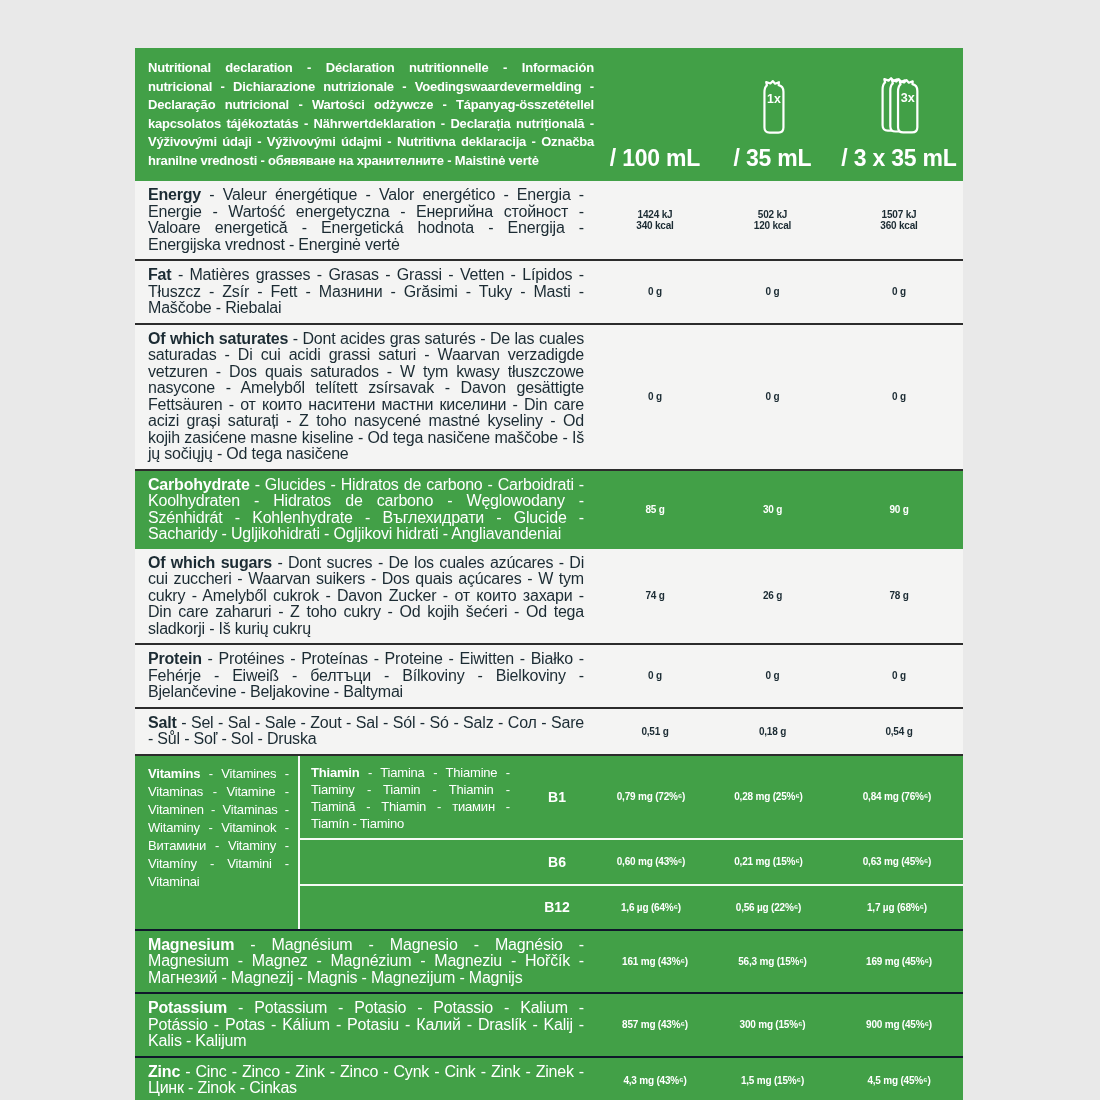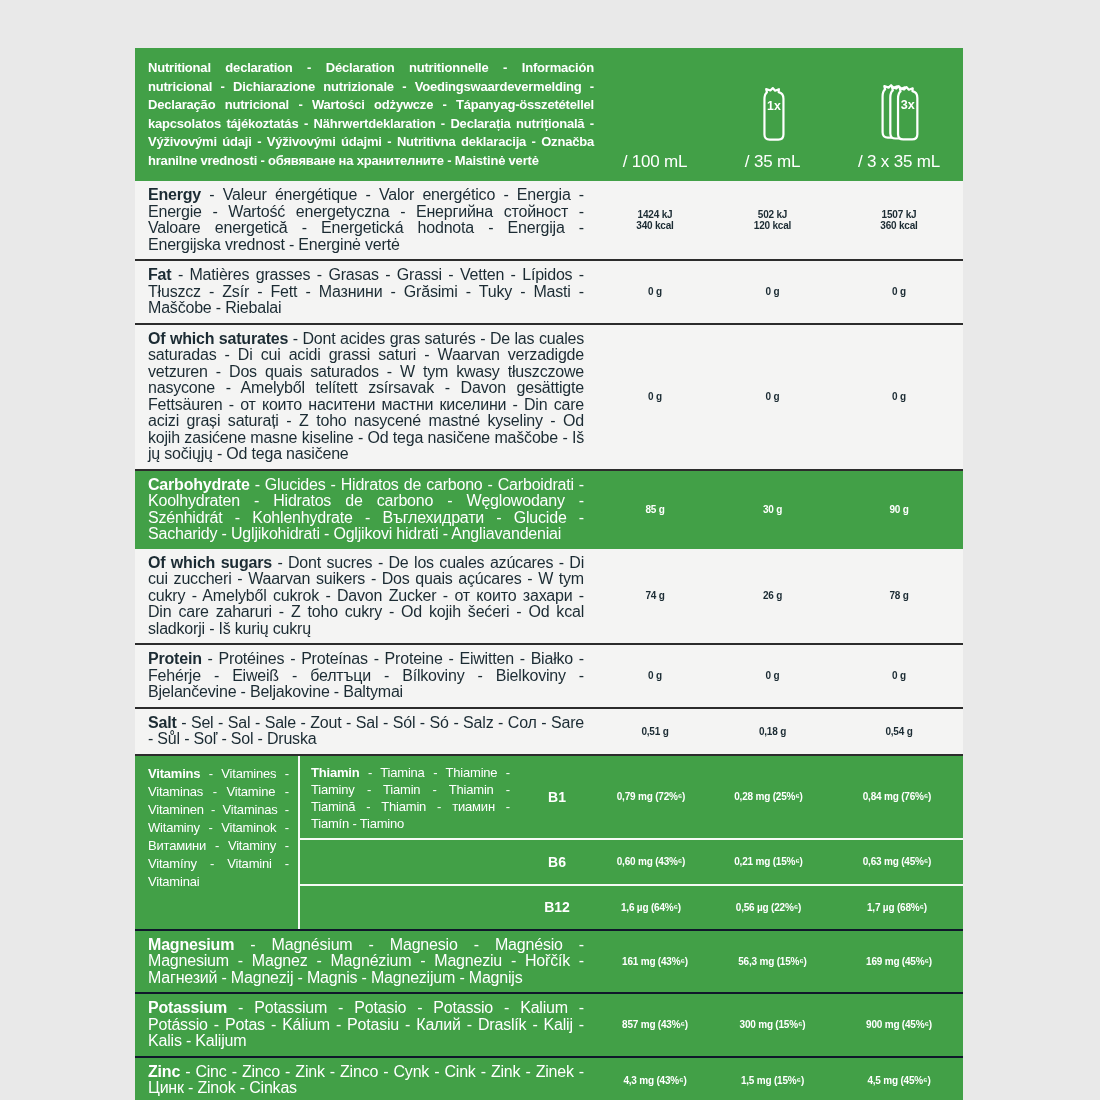--- a/index.html
+++ b/index.html
@@ -5,21 +5,21 @@
   html,body{margin:0;padding:0;}
   body{background:#e9e9e9;font-family:"Liberation Sans","DejaVu Sans",sans-serif;}
   .page{position:relative;width:1100px;height:1100px;background:#e9e9e9;overflow:hidden;}
   .table{position:absolute;left:135px;top:48px;width:828px;}
   .r{display:grid;grid-template-columns:465px 110px 125px 128px;box-sizing:border-box;}
   
   .header{background:#42a047;color:#fff;min-height:133px;}
   .header-title{display:flex;align-items:center;padding:10px 6px 10px 13px;}
   .header-title p{margin:0;width:100%;text-align:justify;font-weight:bold;font-size:13px;line-height:18.5px;letter-spacing:-0.2px;}
   .hcol{display:flex;flex-direction:column;align-items:center;justify-content:flex-end;padding-bottom:9px;}
-  .hcol-label{font-weight:normal;font-size:17px;letter-spacing:-0.2px;white-space:nowrap;}
+  .hcol-label{font-weight:bold;font-size:23px;letter-spacing:-0.2px;white-space:nowrap;}
   .icon-wrap{margin-bottom:9px;line-height:0;}
   svg text{font-family:"Liberation Sans","DejaVu Sans",sans-serif;font-weight:bold;fill:#fff;}
   
   .row{background:#f4f4f3;color:#1b2b33;}
   .row.light{border-bottom:2px solid #2c2c2c;}
   .row.green{background:#42a047;color:#fff;border-bottom:none;}
   .label{display:flex;align-items:center;padding:6px 16px 6px 13px;}
   .label p{margin:0;width:100%;text-align:justify;font-size:16px;line-height:16.5px;letter-spacing:-0.2px;}
   .lead{font-weight:bold;}
   .val{display:flex;align-items:center;justify-content:center;text-align:center;font-weight:bold;font-size:10px;letter-spacing:-0.2px;white-space:pre-line;}
@@ -129,21 +129,21 @@
         <span class="lead">Carbohydrate</span><span> - Glucides - Hidratos de carbono - Carboidrati - Koolhydraten - Hidratos de carbono - Węglowodany - Szénhidrát - Kohlenhydrate - Въглехидрати - Glucide - Sacharidy - Ugljikohidrati - Ogljikovi hidrati - Angliavandeniai</span>
       </p>
     </div>
     <div class="val">85 g</div>
     <div class="val">30 g</div>
     <div class="val">90 g</div>
   </div>
         <div class="r row light">
     <div class="label">
       <p>
-        <span class="lead">Of which sugars</span><span> - Dont sucres - De los cuales azúcares - Di cui zuccheri - Waarvan suikers - Dos quais açúcares - W tym cukry - Amelyből cukrok - Davon Zucker - от които захари - Din care zaharuri - Z toho cukry - Od kojih šećeri - Od kcal sladkorji - Iš kurių cukrų</span>
+        <span class="lead">Of which sugars</span><span> - Dont sucres - De los cuales azúcares - Di cui zuccheri - Waarvan suikers - Dos quais açúcares - W tym cukry - Amelyből cukrok - Davon Zucker - от които захари - Din care zaharuri - Z toho cukry - Od kojih šećeri - Od tega sladkorji - Iš kurių cukrų</span>
       </p>
     </div>
     <div class="val">74 g</div>
     <div class="val">26 g</div>
     <div class="val">78 g</div>
   </div>
         <div class="r row light">
     <div class="label">
       <p>
         <span class="lead">Protein</span><span> - Protéines - Proteínas - Proteine - Eiwitten - Białko - Fehérje - Eiweiß - белтъци - Bílkoviny - Bielkoviny - Bjelančevine - Beljakovine - Baltymai</span>

